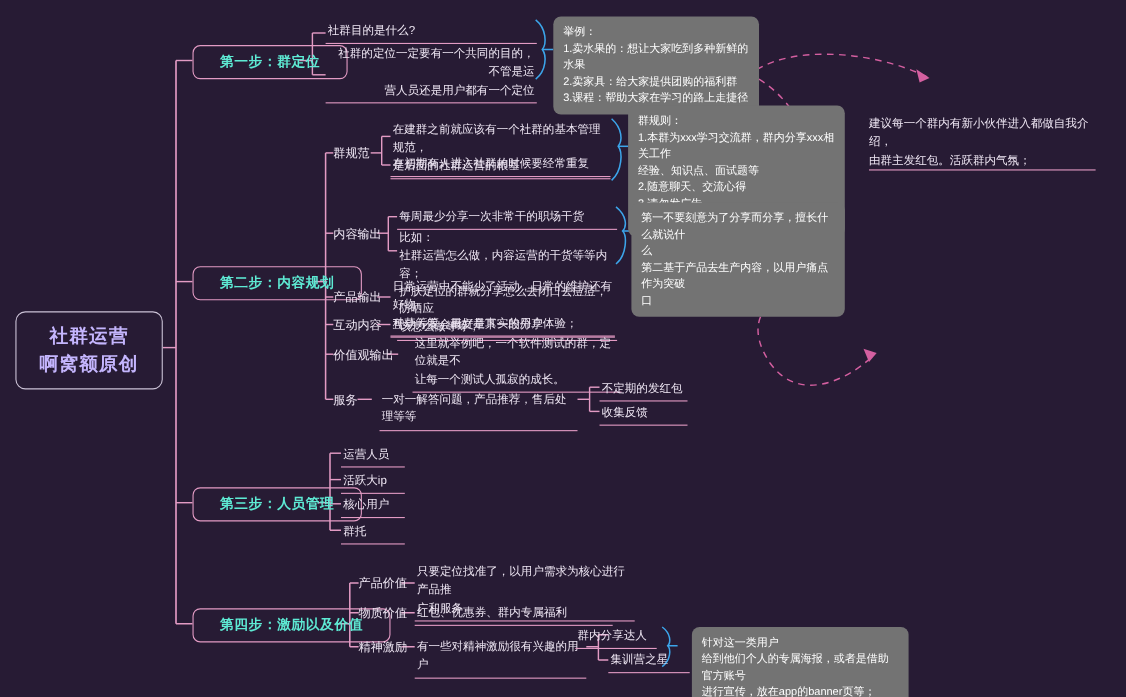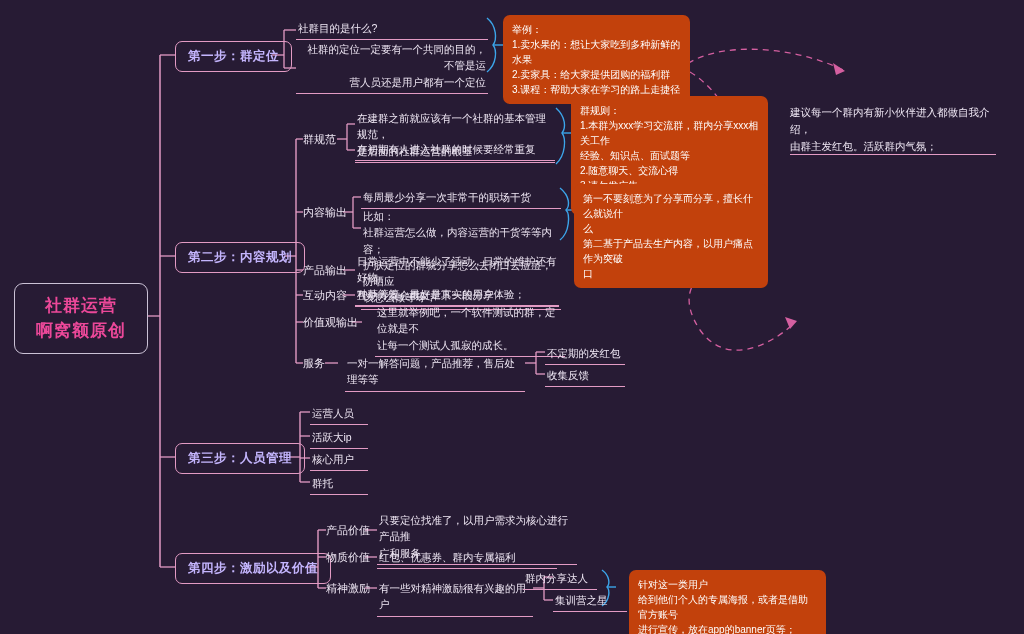--- a/index.html
+++ b/index.html
@@ -19,52 +19,52 @@
   
   .root{
     border:1.6px solid #CBC2D6;
     border-radius:9px;
     padding:10px 14px;
     text-align:center;
     font-size:17px;
     font-weight:bold;
     line-height:1.45;
     letter-spacing:1px;
-    color:#ec4899;
+    color:#c4b5fd;
     background:transparent;
   }
   
   .topic{
     border:1.3px solid #E39BC4;
     border-radius:7px;
-    padding:6px 12px;
+    padding:6px 24px;
     font-size:12.5px;
     font-weight:bold;
     letter-spacing:.5px;
     white-space:nowrap;
-    color:#c4b5fd;
+    color:#5eead4;
   }
   
   .leaf{
     font-size:10.5px;
     line-height:1.55;
     color:#EFE7F4;
     padding:1px 2px 3px 2px;
     border-bottom:1.3px solid #E39BC4;
     box-sizing:border-box;
   }
   .label{
     font-size:11px;
     color:#EFE7F4;
     white-space:nowrap;
     font-weight:normal;
   }
   
   .callout{
-    background:#c2410c;
+    background:#737373;
     border-radius:7px;
     padding:7px 9px;
     font-size:10px;
     line-height:1.5;
     color:#FFFFFF;
     box-sizing:border-box;
   }
   
   .pinkbox{
     border:1.3px solid #E86AA6;

